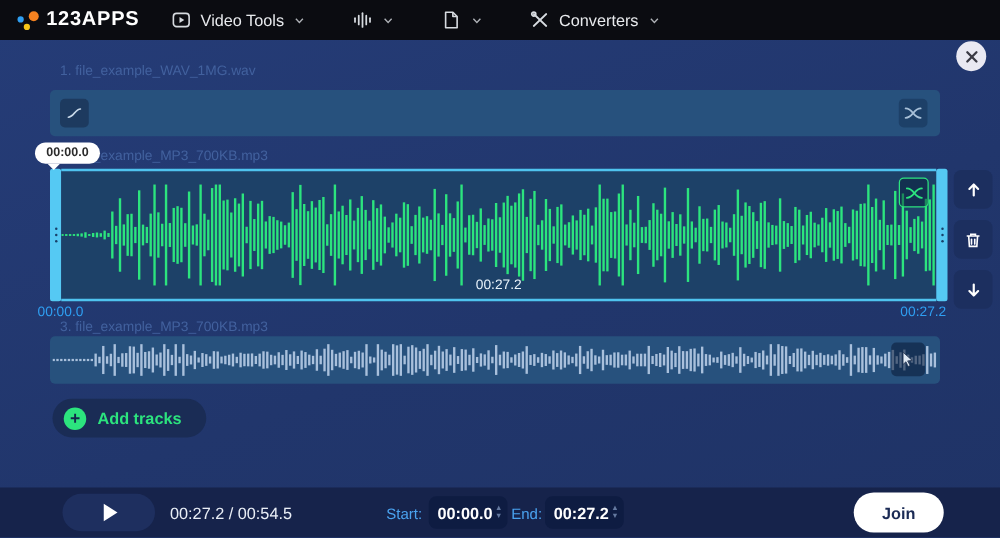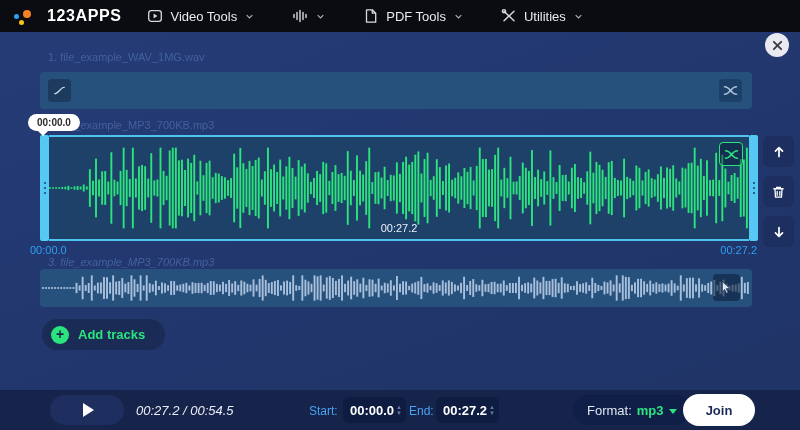--- a/index.html
+++ b/index.html
@@ -2,21 +2,21 @@
 <html><head>
 <meta charset="utf-8">
 <style>
   * { margin:0; padding:0; box-sizing:border-box; }
   html,body { width:800px; height:430px; overflow:hidden; }
   body { font-family:"Liberation Sans", sans-serif; background:#22386f; position:relative; }
 
   
   .navbar { position:absolute; top:0; left:0; width:800px; height:32px; background:#0b0c11;
             display:flex; align-items:center; padding:0 14px; z-index:30; }
-  .logo { display:flex; align-items:flex-end; gap:16px; cursor:pointer; }
+  .logo { display:flex; align-items:flex-start; gap:6px; cursor:pointer; }
   .logo-dots { position:relative; width:17px; height:17px; display:inline-block; }
   .logo-dots i { position:absolute; border-radius:50%; }
   .logo-dots .d-orange { width:8px; height:8px; background:#f58220; right:0; top:2px; }
   .logo-dots .d-blue   { width:5px; height:5px; background:#2f9ff2; left:0; top:6px; }
   .logo-dots .d-yellow { width:5px; height:5px; background:#f5c518; left:5px; bottom:0; }
   .logo-text { color:#ffffff; font-size:16px; font-weight:bold; letter-spacing:0.6px; }
   .nav-items { display:flex; align-items:center; margin-left:26px; gap:38px; }
   .nav-item { display:flex; align-items:center; gap:7px; color:#e8eaed; font-size:13px; cursor:pointer; }
   .nav-item svg.mi { stroke:#d7dbe0; }
   .nav-item .chev { margin-left:1px; opacity:.8; }
@@ -82,21 +82,21 @@
                  display:flex; align-items:center; justify-content:center; }
   .plus-circle span { color:#14254c; font-size:14px; font-weight:bold; line-height:1; margin-top:-1px; }
   .add-label { color:#2ce47e; font-size:13px; font-weight:bold; }
 
   
   .footer { position:absolute; left:0; top:390px; width:800px; height:40px; background:#16234b; z-index:25; }
   .play-btn { position:absolute; left:50px; top:5px; width:74px; height:30px; border-radius:15px;
               background:#1e2f5f; border:none; cursor:pointer; display:flex; align-items:center; justify-content:center; }
   .play-tri { width:0; height:0; border-left:11px solid #ffffff; border-top:7px solid transparent;
               border-bottom:7px solid transparent; margin-left:3px; }
-  .time-display { position:absolute; left:136px; top:13px; color:#e9eef6; font-size:13px;font-style:italic; }
+  .time-display { position:absolute; left:136px; top:13px; color:#e9eef6; font-size:13px; }
   .range-label { position:absolute; top:14px; color:#4aa3f0; font-size:12px; }
   .time-box { position:absolute; top:7px; width:63px; height:26px; background:#0e1c42; border-radius:6px;
               display:flex; align-items:center; padding:0 3px 0 7px; }
   .time-box input { background:transparent; border:none; color:#ffffff; font-size:13px; font-weight:bold;
                     width:46px; font-family:"Liberation Sans",sans-serif; outline:none; }
   .steppers { display:flex; flex-direction:column; gap:1px; }
   .steppers span { font-size:6px; color:#64799f; line-height:5px; cursor:pointer; }
   .format-btn { position:absolute; left:573px; top:5px; height:30px; border-radius:15px; background:#101f47;
                 border:none; display:flex; align-items:center; gap:5px; padding:0 14px; cursor:pointer; }
   .format-label { color:#dfe6f0; font-size:13px; }
@@ -140,32 +140,31 @@
       </svg>
       <svg class="chev" width="9" height="9" viewBox="0 0 16 16" fill="none" stroke="#d7dbe0" stroke-width="2">
           <path d="M3 5.5 L8 10.5 L13 5.5"></path>
         </svg>
     </div>
     <div class="nav-item">
       <svg class="mi" width="16" height="16" viewBox="0 0 16 16" fill="none" stroke-width="1.3" stroke-linejoin="round">
         <path d="M3.5 1.8 h5.8 l3.4 3.4 v9 h-9.2 z"></path>
         <path d="M9.3 1.8 v3.4 h3.4"></path>
       </svg>
-      <span>PDF Tools</span>
       <svg class="chev" width="9" height="9" viewBox="0 0 16 16" fill="none" stroke="#d7dbe0" stroke-width="2">
           <path d="M3 5.5 L8 10.5 L13 5.5"></path>
         </svg>
     </div>
     <div class="nav-item">
       <svg class="mi" width="16" height="16" viewBox="0 0 16 16" fill="none" stroke-width="1.4" stroke-linecap="round">
         <line x1="3" y1="3.2" x2="13" y2="12.8"></line>
         <line x1="13" y1="3.2" x2="3" y2="12.8"></line>
         <circle cx="3" cy="3.2" r="1.6"></circle>
       </svg>
-      <span>Utilities</span>
+      <span>Converters</span>
       <svg class="chev" width="9" height="9" viewBox="0 0 16 16" fill="none" stroke="#d7dbe0" stroke-width="2">
           <path d="M3 5.5 L8 10.5 L13 5.5"></path>
         </svg>
     </div>
   </div>
 </nav>
 
 <main class="editor">
 
   <button class="close-btn">
@@ -460,21 +459,21 @@
       <line x1="5.6" y1="7" x2="5.6" y2="11"></line>
         <line x1="8.4" y1="7" x2="8.4" y2="11"></line>
     </svg>
   </button>
   <button class="stack-btn" style="top:196px;">
     <svg width="14" height="14" viewBox="0 0 16 16" fill="none" stroke="#ffffff" stroke-width="2" stroke-linecap="round" stroke-linejoin="round">
         <path d="M8 3 V13 M4 9 L8 13 L12 9"></path>
       </svg>
   </button>
 
-  <div class="track-label" style="left:48px; top:236px;font-style:italic;">3. file_example_MP3_700KB.mp3</div>
+  <div class="track-label" style="left:48px; top:236px;">3. file_example_MP3_700KB.mp3</div>
   <div class="t3-row">
     <svg class="t3-wave" id="wave3" viewBox="0 0 704 30" preserveAspectRatio="none" fill="#a9c0dc">
         <rect x="0.00" y="14.30" width="1.88" height="1.40"></rect>
         <rect x="3.03" y="14.30" width="1.88" height="1.40"></rect>
         <rect x="6.07" y="14.30" width="1.88" height="1.40"></rect>
         <rect x="9.10" y="14.30" width="1.88" height="1.40"></rect>
         <rect x="12.14" y="14.30" width="1.88" height="1.40"></rect>
         <rect x="15.17" y="14.30" width="1.88" height="1.40"></rect>
         <rect x="18.21" y="14.30" width="1.88" height="1.40"></rect>
         <rect x="21.24" y="14.30" width="1.88" height="1.40"></rect>
@@ -735,20 +734,15 @@
 
   <span class="range-label" style="left:409px;">End:</span>
   <div class="time-box" style="left:436px;">
     <input type="text" value="00:27.2" style="">
     <span class="steppers">
         <span>▲</span>
         <span>▼</span>
       </span>
   </div>
 
-  <button class="format-btn">
-    <span class="format-label">Format:</span>
-    <span class="format-value">mp3</span>
-    <span class="format-chev"></span>
-  </button>
 
   <button class="join-btn">Join</button>
 </footer>
 
 </body></html>

